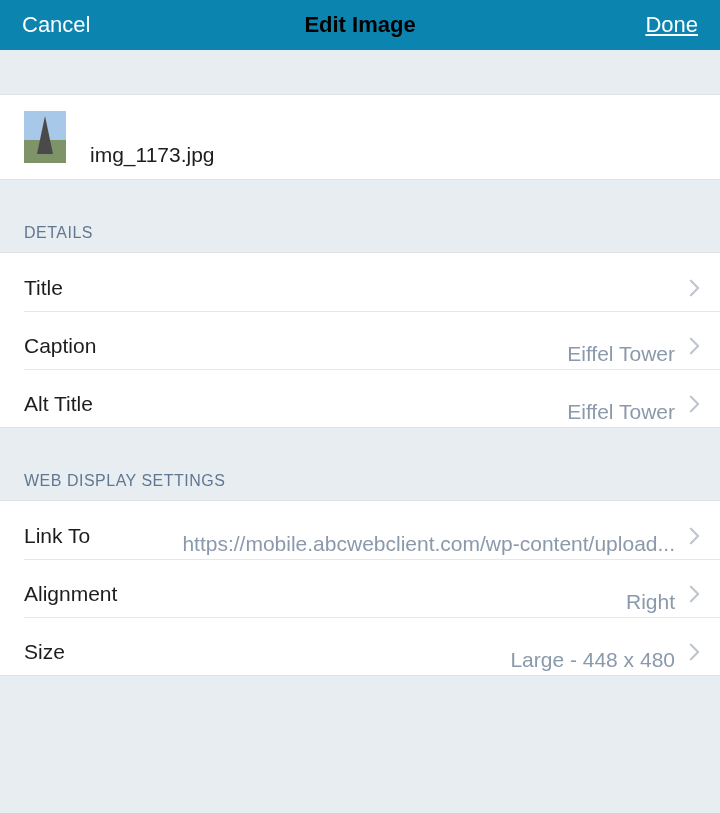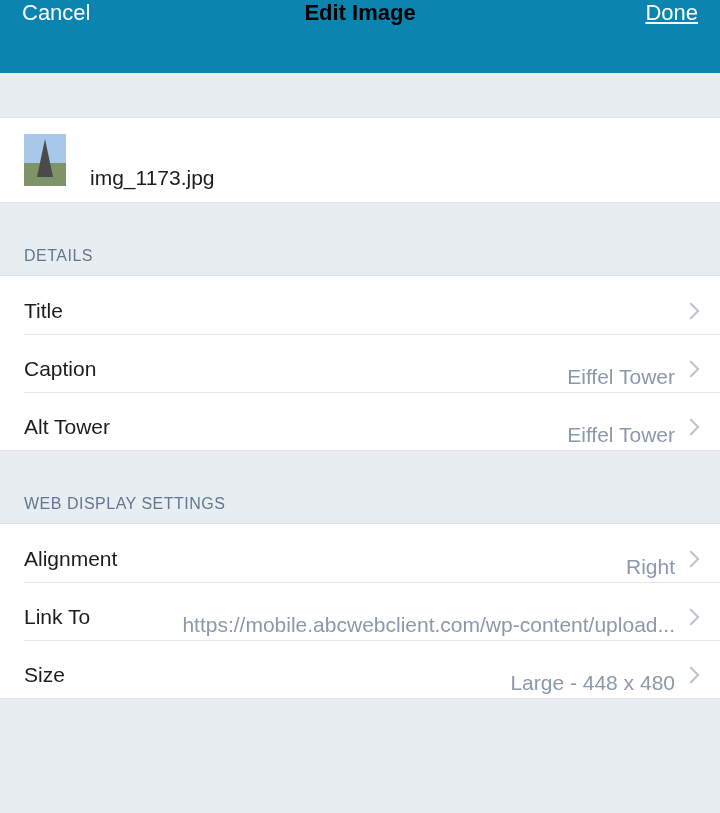--- a/index.html
+++ b/index.html
@@ -4,23 +4,24 @@
 <style>
   * { box-sizing: border-box; margin: 0; padding: 0; }
   html, body {
     width: 720px;
     height: 813px;
     font-family: -apple-system, BlinkMacSystemFont, "Helvetica Neue", Arial, sans-serif;
     background: #e8edf2;
     overflow: hidden;
   }
   .navbar {
-    height: 73px;
+    height: 50px;
     background: #0b84b0;
     display: flex;
+    align-items: center;
     justify-content: space-between;
     padding: 0 22px;
   }
   .navbar .left, .navbar .right {
     font-size: 22px;
     color: #ffffff;
     cursor: pointer;
     min-width: 100px;
   }
   .navbar .right { text-align: right; font-weight: 500; text-decoration: underline; }
@@ -159,53 +160,53 @@
   <div class="cell">
     <div class="label">Caption</div>
     <div class="value">Eiffel Tower</div>
     <div class="chev">
         <svg width="11" height="18">
           <use href="#chevron"></use>
         </svg>
       </div>
   </div>
   <div class="cell">
-    <div class="label">Alt Tower</div>
+    <div class="label">Alt Title</div>
     <div class="value">Eiffel Tower</div>
     <div class="chev">
         <svg width="11" height="18">
           <use href="#chevron"></use>
         </svg>
       </div>
   </div>
 </div>
 
 <div class="section-spacer"></div>
 
 <div class="section-header">WEB DISPLAY SETTINGS</div>
 <div class="cell-group">
   <div class="cell">
+    <div class="label">Link To</div>
+    <div class="value">https://mobile.abcwebclient.com/wp-content/upload...</div>
+    <div class="chev">
+        <svg width="11" height="18">
+          <use href="#chevron"></use>
+        </svg>
+      </div>
+  </div>
+  <div class="cell">
     <div class="label">Alignment</div>
     <div class="value">Right</div>
     <div class="chev">
         <svg width="11" height="18">
           <use href="#chevron"></use>
         </svg>
       </div>
   </div>
   <div class="cell">
-    <div class="label">Link To</div>
-    <div class="value">https://mobile.abcwebclient.com/wp-content/upload...</div>
-    <div class="chev">
-        <svg width="11" height="18">
-          <use href="#chevron"></use>
-        </svg>
-      </div>
-  </div>
-  <div class="cell">
     <div class="label">Size</div>
     <div class="value">Large - 448 x 480</div>
     <div class="chev">
         <svg width="11" height="18">
           <use href="#chevron"></use>
         </svg>
       </div>
   </div>
 </div>
 

